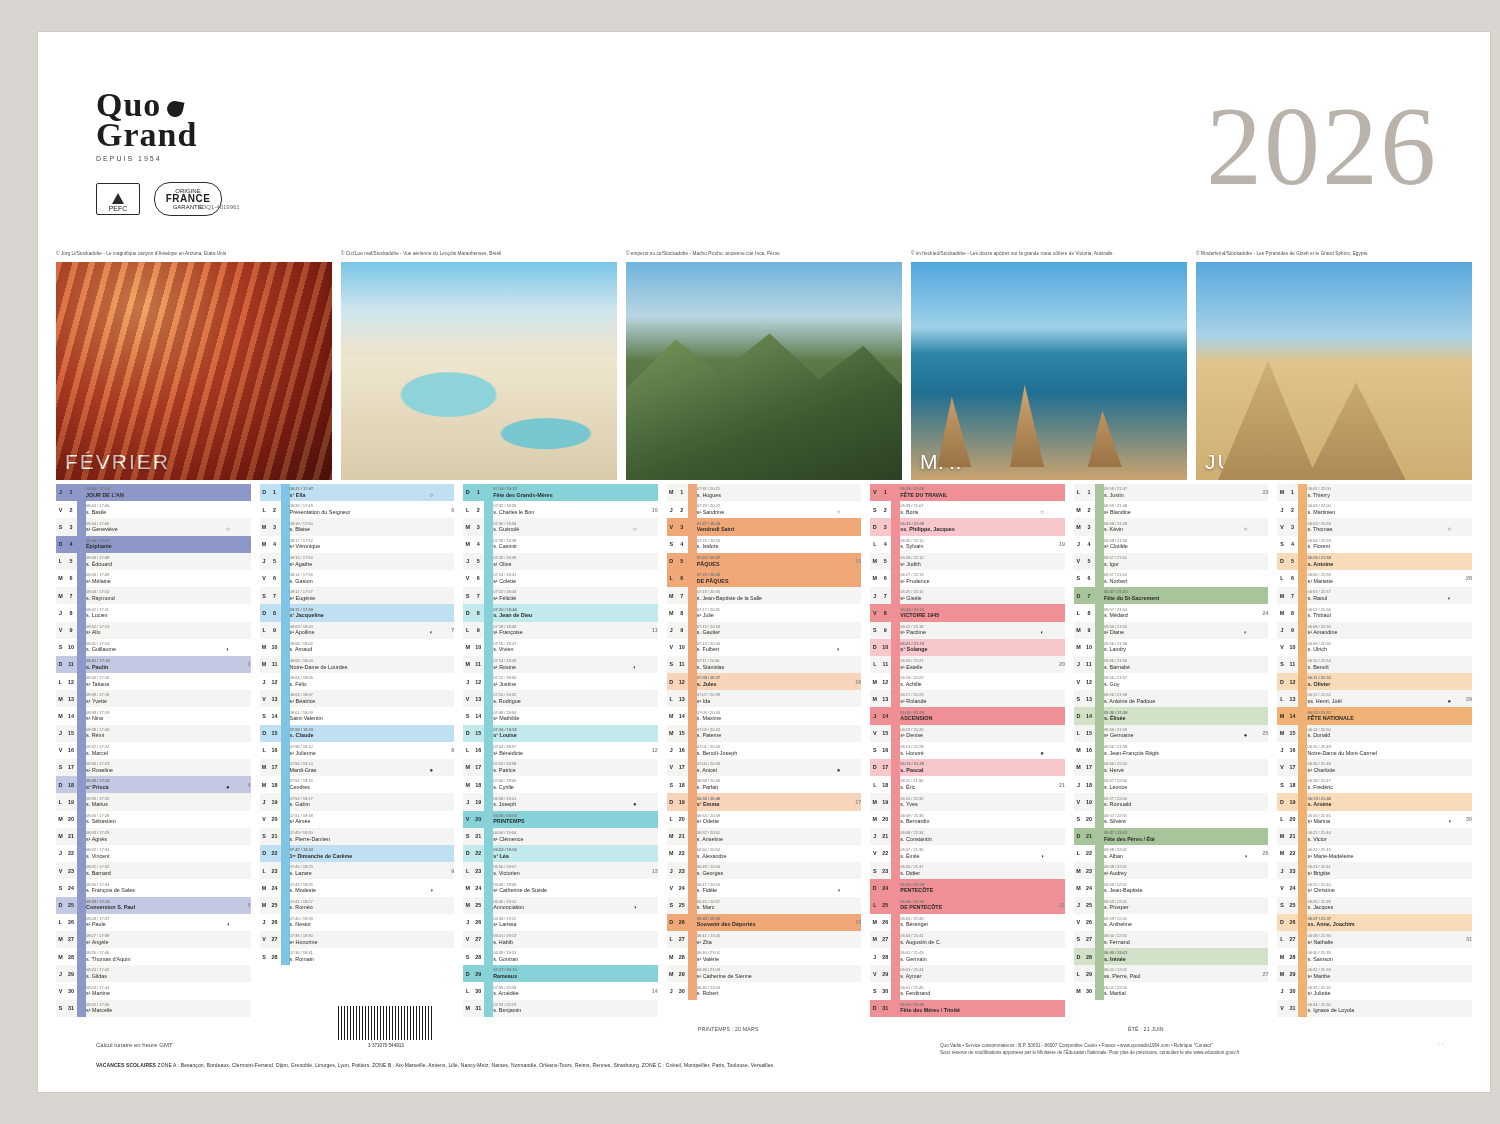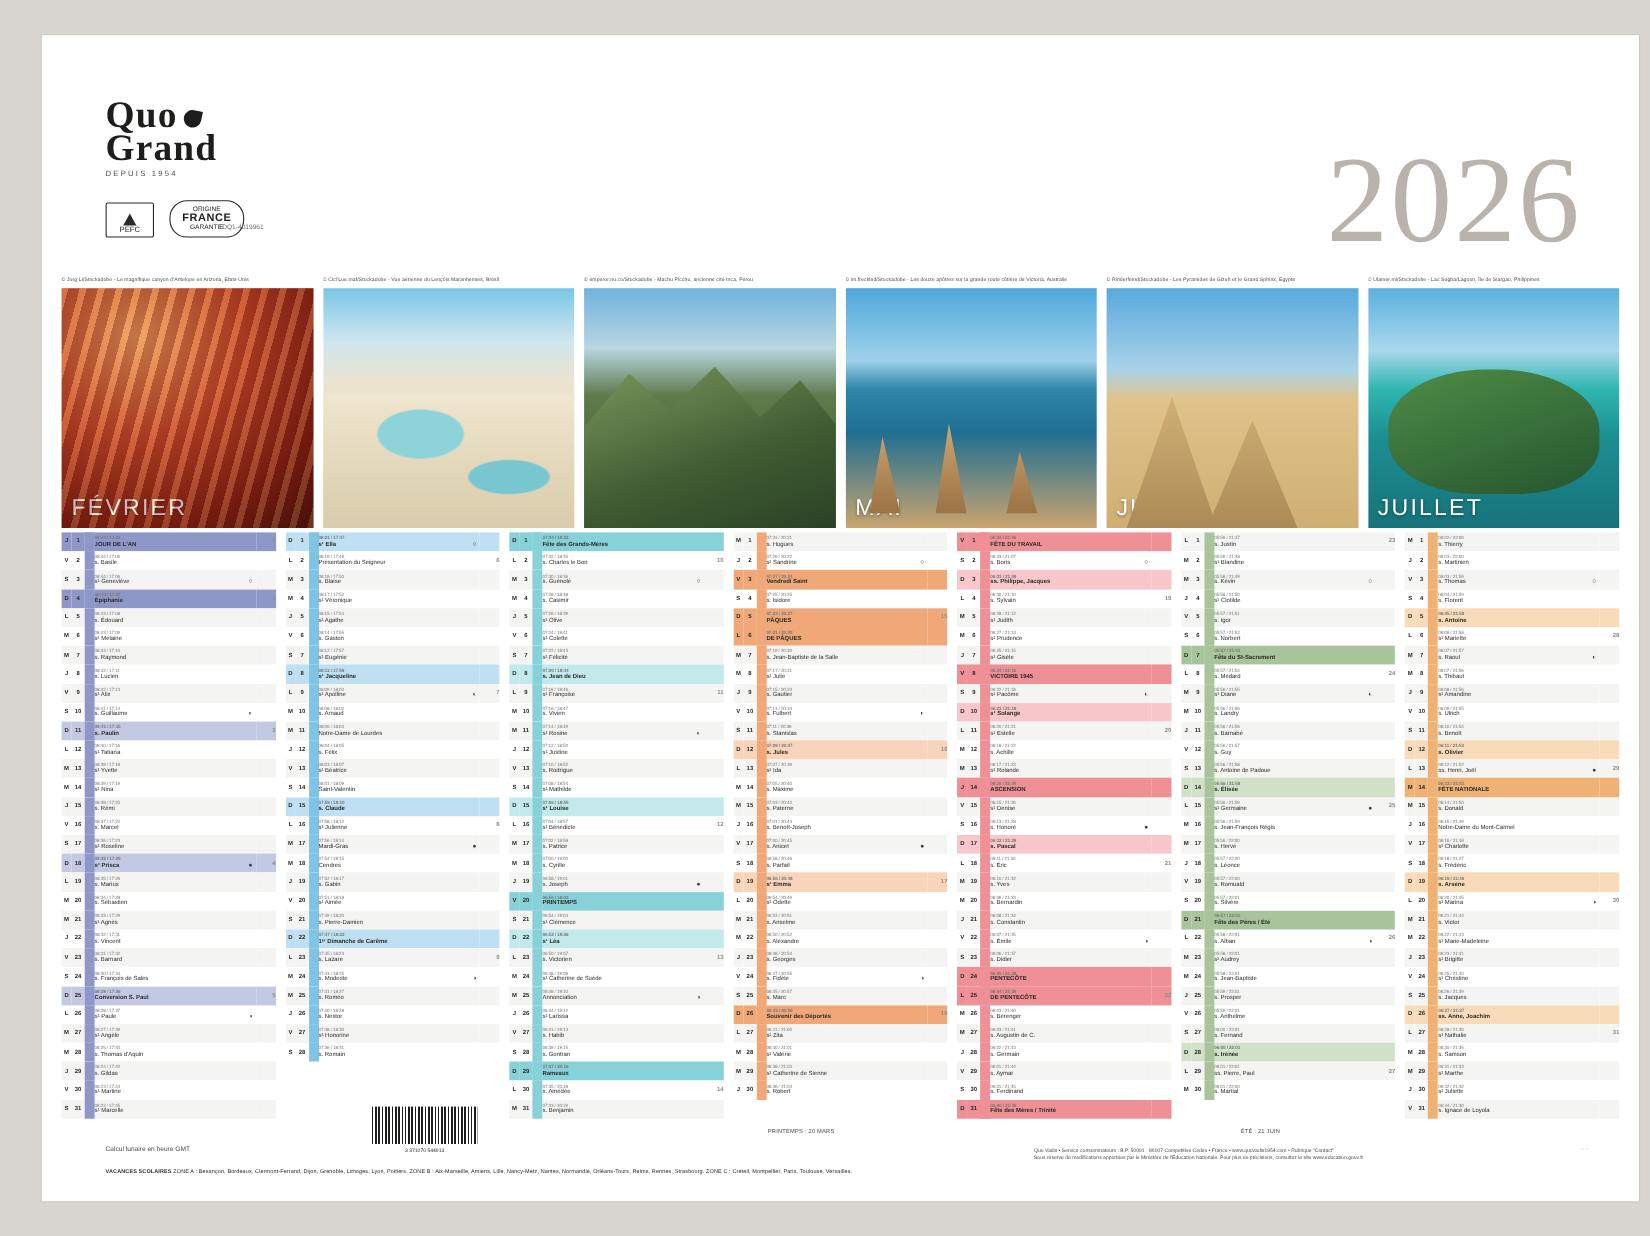--- a/index.html
+++ b/index.html
@@ -19,38 +19,38 @@
   .logo{position:absolute;left:58px;top:58px;}
   .logo .qv{
     font-family:"Liberation Serif", serif;
     font-size:34px;line-height:30px;letter-spacing:1px;color:#1d1d1b;font-weight:700;
   }
   .logo .leaf{
     display:inline-block;width:16px;height:16px;border-radius:50% 0 50% 50%;
     background:#1d1d1b;transform:rotate(12deg);margin-left:6px;vertical-align:-1px;
   }
   .logo .depuis{font-size:7px;letter-spacing:2px;color:#4a4a48;margin-top:5px;}
-  .badges{position:absolute;left:58px;top:150px;display:flex;gap:14px;align-items:flex-end;}
+  .badges{position:absolute;left:58px;top:150px;display:flex;gap:14px;align-items:center;}
   .badge-pefc{
     width:44px;height:32px;border:1px solid #2a2a28;border-radius:2px;
     font-size:7px;display:flex;flex-direction:column;align-items:center;justify-content:flex-end;
     color:#1d1d1b;padding-bottom:2px;box-sizing:border-box;
   }
   .badge-pefc .tree{width:0;height:0;border-left:6px solid transparent;border-right:6px solid transparent;border-bottom:11px solid #2a2a28;margin-bottom:1px;}
   .badge-france{
     width:66px;height:32px;border:1px solid #2a2a28;border-radius:16px;
     display:flex;flex-direction:column;align-items:center;justify-content:center;
     font-size:6px;color:#1d1d1b;line-height:8px;text-align:center;
   }
   .badge-france .fr{font-size:10px;font-weight:700;letter-spacing:.5px;}
   .ref{position:absolute;left:160px;top:172px;font-size:6px;color:#6d6d6b;}
   .year{
     position:absolute;right:52px;top:58px;
     font-family:"Liberation Serif", serif;
-    font-size:112px;line-height:112px;color:#b9b3ab;letter-spacing:2px;margin-top:36px;
+    font-size:112px;line-height:112px;color:#b9b3ab;letter-spacing:2px;
   }
   
   .photos{position:absolute;left:18px;right:18px;top:218px;height:230px;display:flex;gap:9px;}
   .photo{position:relative;flex:1;display:flex;flex-direction:column;}
   .photo .caption{
     font-size:4.6px;line-height:7px;color:#4a4a48;height:12px;overflow:hidden;
     letter-spacing:.1px;
   }
   .photo .img{position:relative;flex:1;overflow:hidden;}
   .photo .label{
@@ -165,26 +165,20 @@
         <div class="img p5">
           <div class="label">MAI</div>
         </div>
       </div>
       <div class="photo">
         <div class="caption">© Rinderfeind/Stockadobe - Les Pyramides de Gizeh et le Grand Sphinx, Egypte</div>
         <div class="img p6">
           <div class="label">JUIN</div>
         </div>
       </div>
-      <div class="photo">
-        <div class="caption">© Ulamer.mi/Stockadobe - Lac Sugba/Lagoon, île de Siargao, Philippines</div>
-        <div class="img p7">
-          <div class="label">JUILLET</div>
-        </div>
-      </div>
     </div>
 
   <div class="cal" id="cal">
       <div class="mcol">
         <table class="m">
           <tbody>
             <tr class="hl" style="background:#8e98c8;">
               <td class="dow">J</td>
               <td class="num">1</td>
               <td class="bar" style="background:#8e98c8;"></td>

